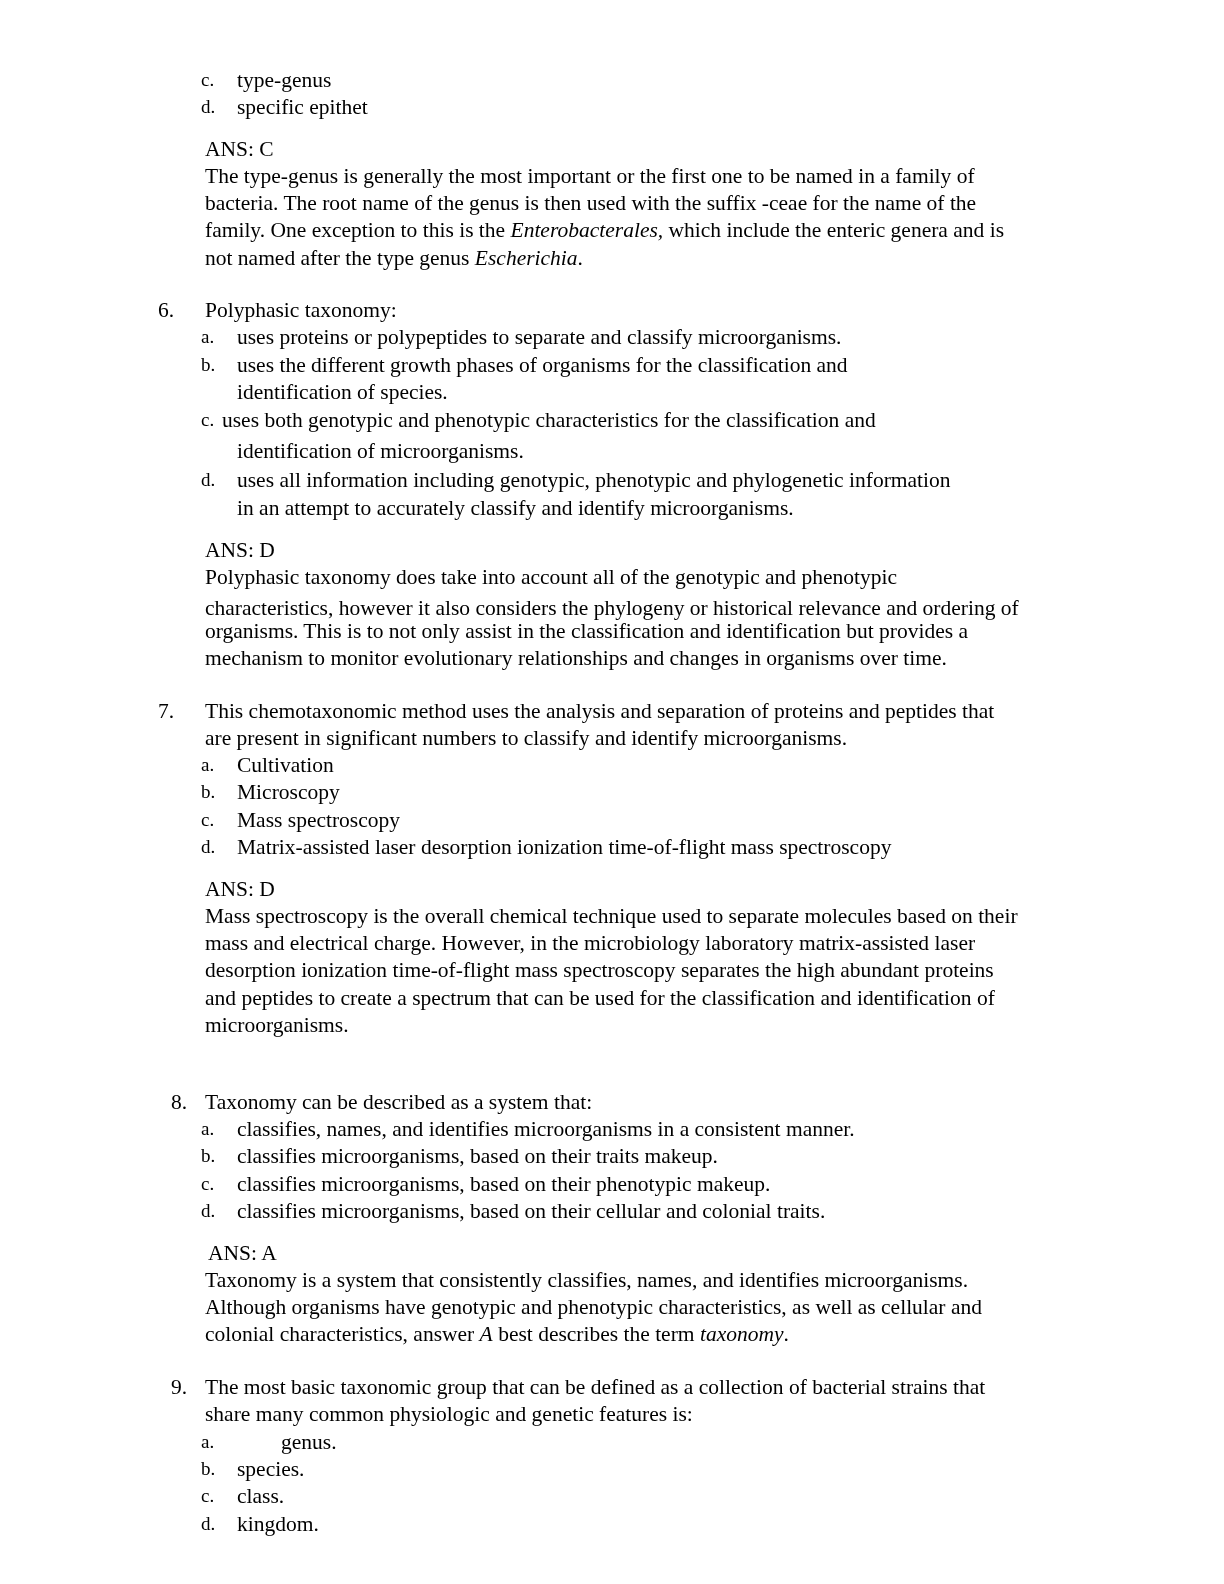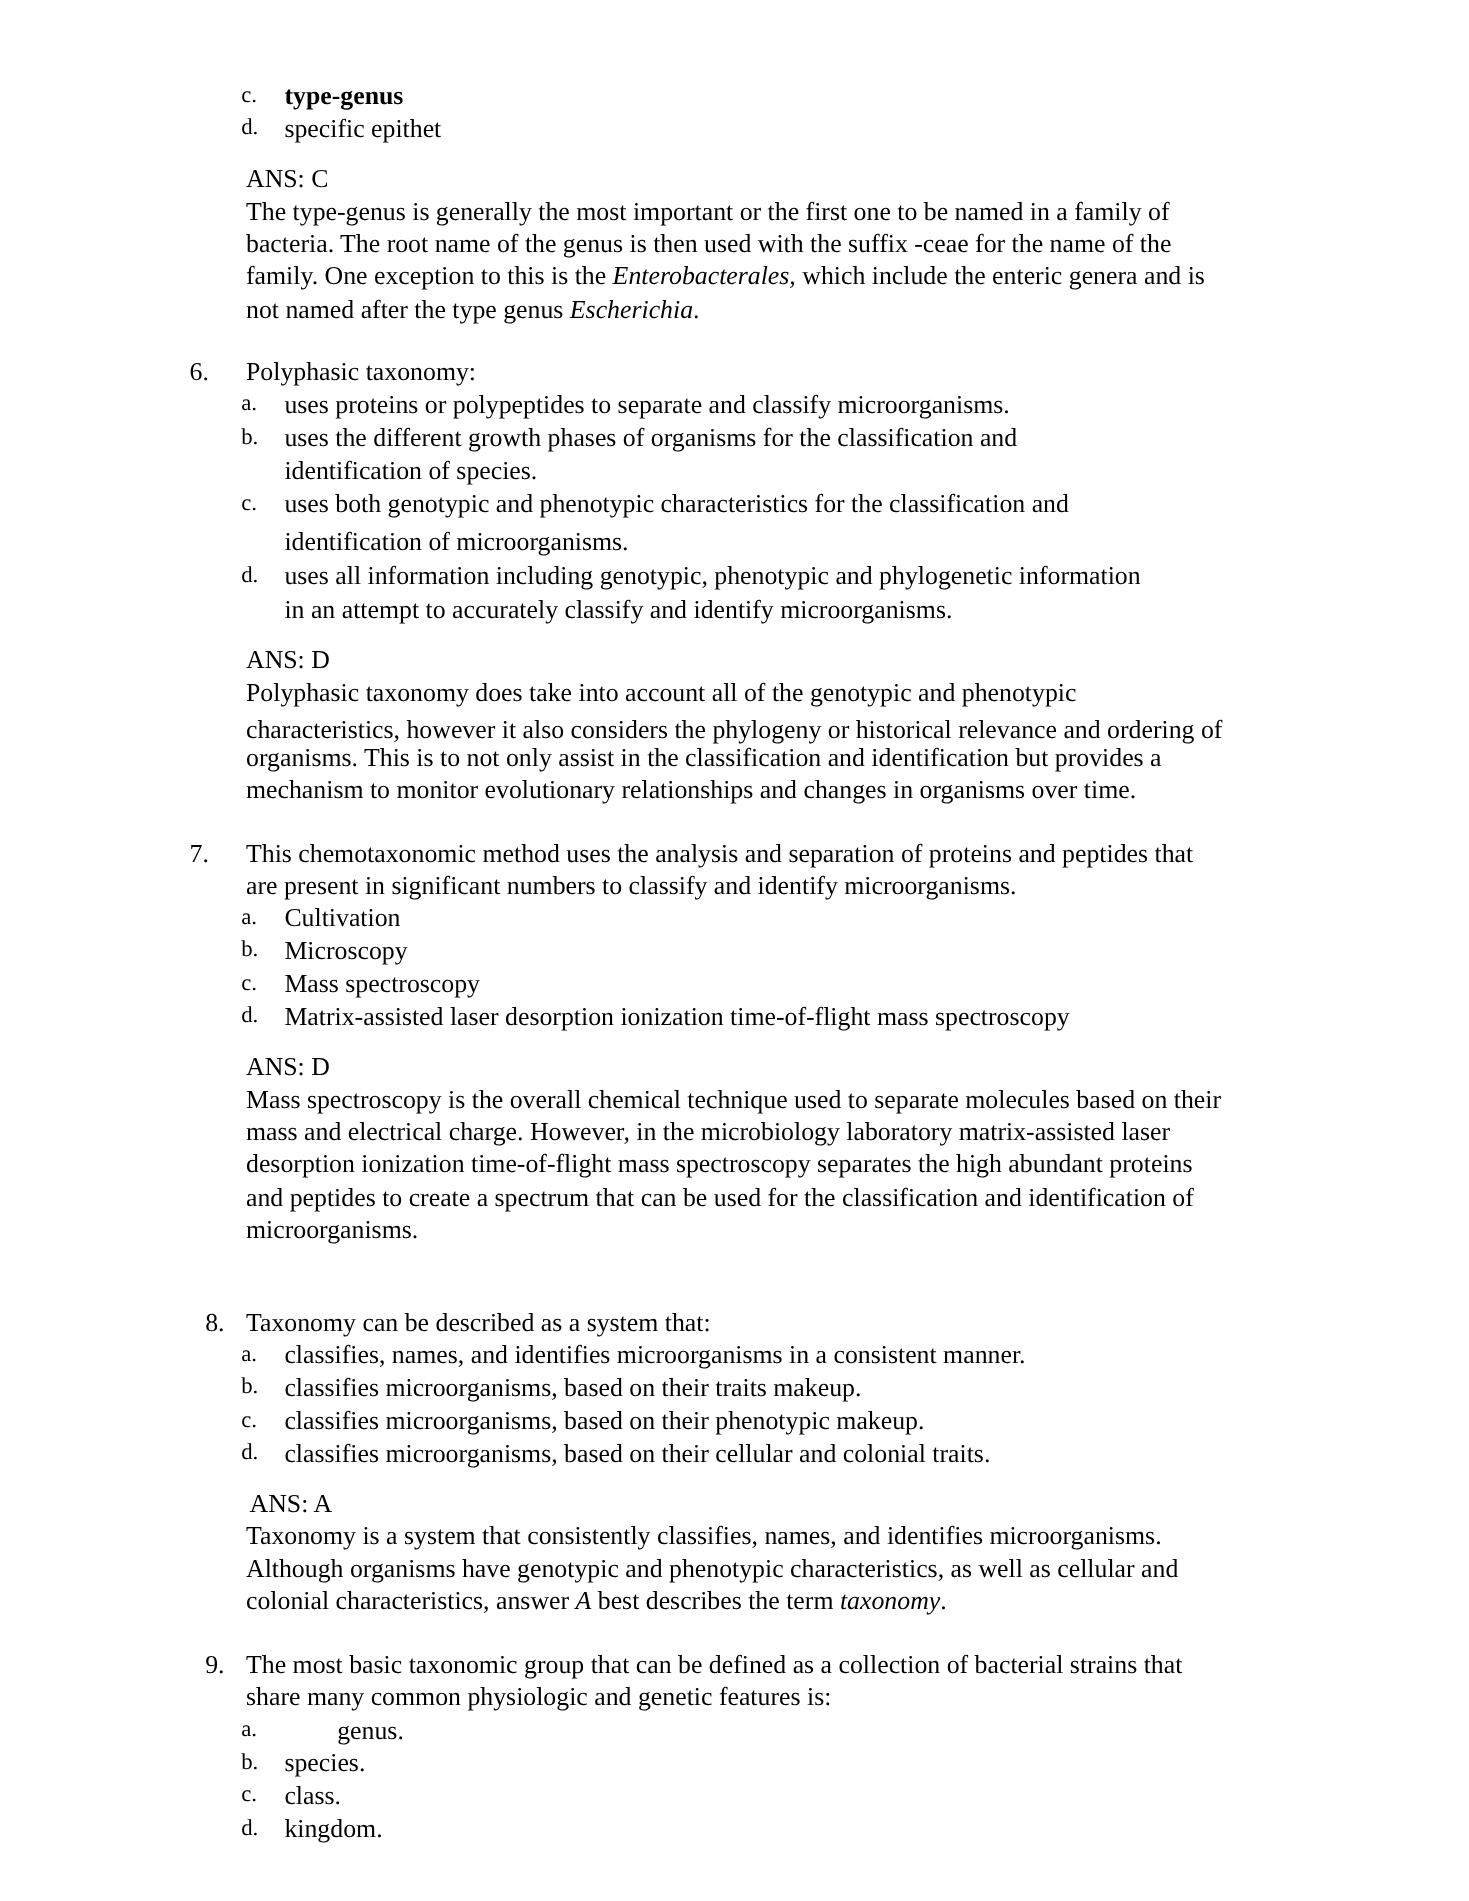--- a/index.html
+++ b/index.html
@@ -15,21 +15,21 @@
     .lbl { position: absolute; white-space: nowrap; line-height: 26px; font-size: 19px; }
     i { font-style: italic; }
   </style>
 </head>
 <body>
 
 <div class="page">
 
   <section>
     <span class="lbl" style="left:201px;top:67px;">c.</span>
-    <span class="ln" style="left:237px;top:67px;font-weight:bold;">type-genus</span>
+    <span class="ln" style="left:237px;top:67px;">type-genus</span>
     <span class="lbl" style="left:201px;top:94px;">d.</span>
     <span class="ln" style="left:237px;top:94px;">specific epithet</span>
 
     <span class="ln" style="left:205px;top:136px;">ANS: C</span>
     <span class="ln" style="left:205px;top:163px;">The type-genus is generally the most important or the first one to be named in a family of</span>
     <span class="ln" style="left:205px;top:190px;">bacteria. The root name of the genus is then used with the suffix -ceae for the name of the</span>
     <span class="ln" style="left:205px;top:217px;text-align:center;"><span>family. One exception to this is the </span><i>Enterobacterales,</i><span> which include the enteric genera and is</span></span>
     <span class="ln" style="left:205px;top:245px;"><span>not named after the type genus </span><i>Escherichia</i><span>.</span></span>
   </section>
 
@@ -38,21 +38,21 @@
     <span class="ln" style="left:205px;top:297px;">Polyphasic taxonomy:</span>
 
     <span class="lbl" style="left:201px;top:324px;">a.</span>
     <span class="ln" style="left:237px;top:324px;">uses proteins or polypeptides to separate and classify microorganisms.</span>
 
     <span class="lbl" style="left:201px;top:352px;">b.</span>
     <span class="ln" style="left:237px;top:352px;">uses the different growth phases of organisms for the classification and</span>
     <span class="ln" style="left:237px;top:379px;">identification of species.</span>
 
     <span class="lbl" style="left:201px;top:407px;">c.</span>
-    <span class="ln" style="left:237px;top:407px;text-align:right;">uses both genotypic and phenotypic characteristics for the classification and</span>
+    <span class="ln" style="left:222px;top:407px;text-align:right;">uses both genotypic and phenotypic characteristics for the classification and</span>
     <span class="ln" style="left:237px;top:438px;">identification of microorganisms.</span>
 
     <span class="lbl" style="left:201px;top:467px;">d.</span>
     <span class="ln" style="left:237px;top:467px;">uses all information including genotypic, phenotypic and phylogenetic information</span>
     <span class="ln" style="left:237px;top:495px;">in an attempt to accurately classify and identify microorganisms.</span>
 
     <span class="ln" style="left:205px;top:537px;">ANS: D</span>
     <span class="ln" style="left:205px;top:564px;">Polyphasic taxonomy does take into account all of the genotypic and phenotypic</span>
     <span class="ln" style="left:205px;top:595px;">characteristics, however it also considers the phylogeny or historical relevance and ordering of</span>
     <span class="ln" style="left:205px;top:618px;">organisms. This is to not only assist in the classification and identification but provides a</span>

